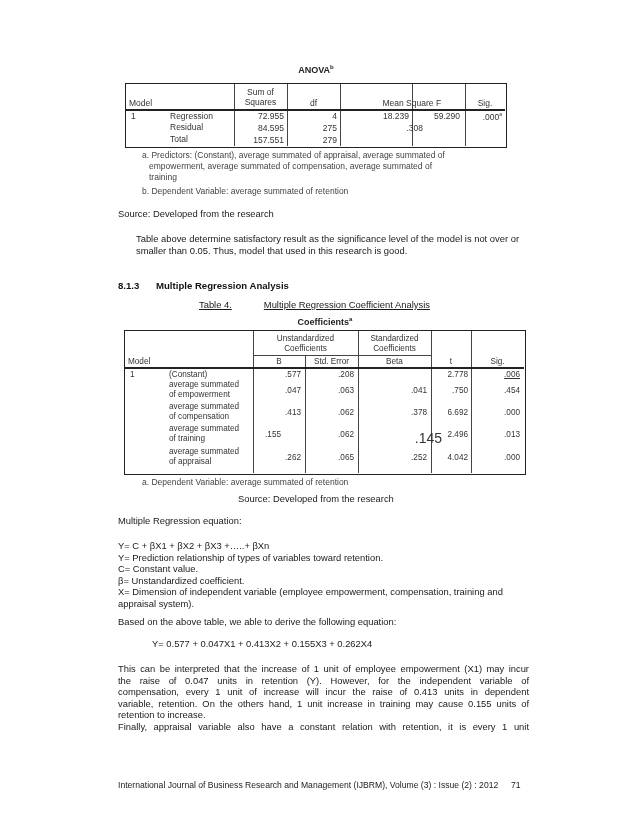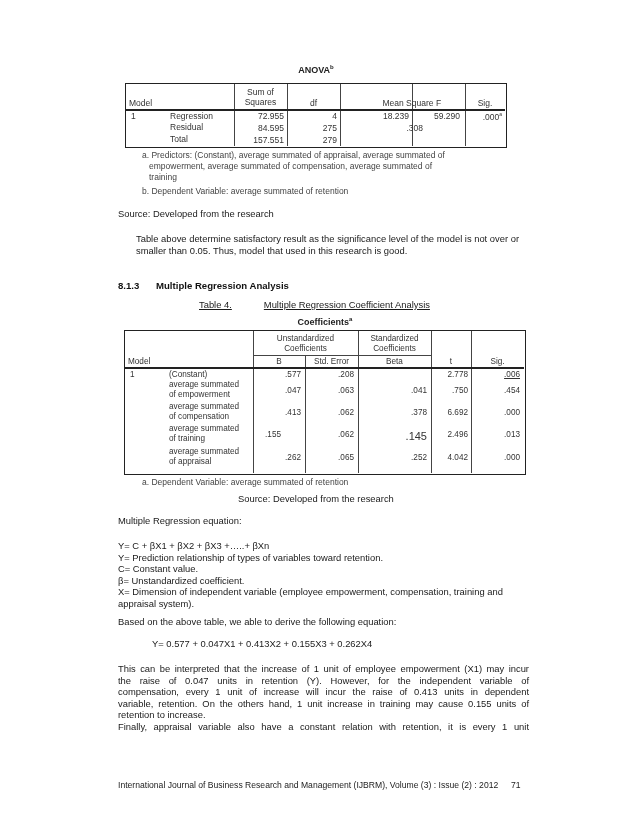--- a/index.html
+++ b/index.html
@@ -159,21 +159,21 @@
       <div class="abs spss r" style="left:346px; top:77px; width:49px; font-size:8.2px;">.000</div>
     </div>
 
     <div>
       <div class="abs spss" style="left:44px; top:93px; font-size:8.2px; line-height:10px;">
         <div>average summated</div>
         <div>of training</div>
       </div>
       <div class="abs spss r" style="left:128px; top:99px; width:28px; font-size:8.2px;">.155</div>
       <div class="abs spss r" style="left:180px; top:99px; width:49px; font-size:8.2px;">.062</div>
-      <div class="abs spss r" style="left:233px; top:99px; width:69px; font-size:11px;">.145</div>
+      <div class="abs spss r" style="left:233px; top:99px; width:69px; font-size:14px;padding-left:15px;">.145</div>
       <div class="abs spss r" style="left:306px; top:99px; width:37px; font-size:8.2px;">2.496</div>
       <div class="abs spss r" style="left:346px; top:99px; width:49px; font-size:8.2px;">.013</div>
     </div>
 
     <div>
       <div class="abs spss" style="left:44px; top:116px; font-size:8.2px; line-height:10px;">
         <div>average summated</div>
         <div>of appraisal</div>
       </div>
       <div class="abs spss r" style="left:128px; top:122px; width:48px; font-size:8.2px;">.262</div>

